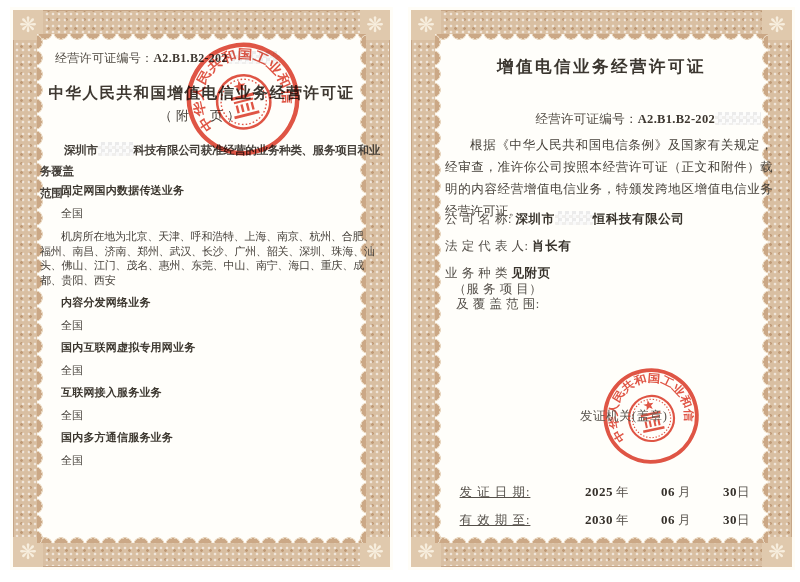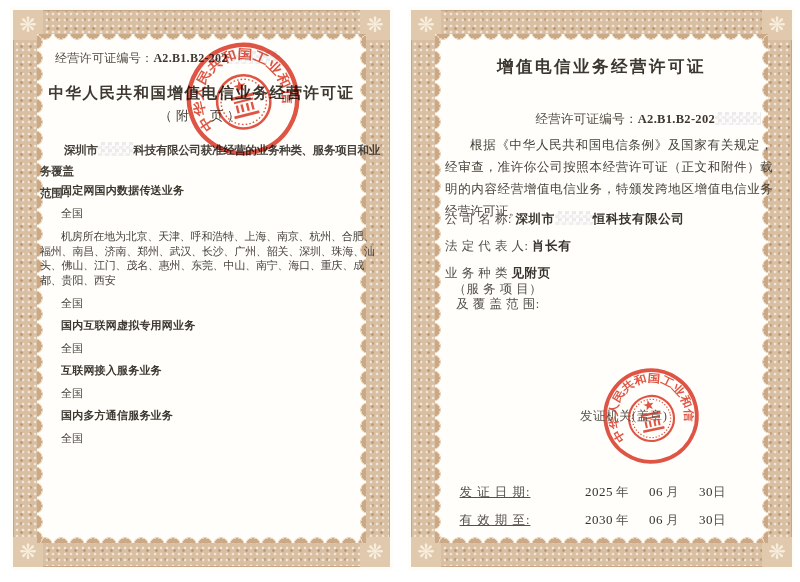--- a/index.html
+++ b/index.html
@@ -79,23 +79,23 @@
   .field{position:absolute;left:37px;font-size:12.5px;color:#55504a;letter-spacing:.5px;text-align:center;}
   .field b{font-weight:bold;color:#39342d;letter-spacing:.6px;}
   .f-company{top:204px;}
   .f-legal{top:231px;}
   .f-biz{top:259px;line-height:15.5px;}
   .r-issuer{position:absolute;top:401px;left:172px;font-size:12.5px;color:#5a554e;letter-spacing:.5px;z-index:1;}
   .f-date{font-size:12.5px;color:#55504a;display:flex;align-items:baseline;}
   .f-issue{top:477px;} .f-valid{top:505px;}
   .f-date .lbl{width:100px;letter-spacing:1px;text-decoration:underline;}
   .f-date .vals{margin-left:40px;}
-  .f-date .num{font-weight:normal;color:#36312b;font-size:13px;}
+  .f-date .num{font-weight:bold;color:#36312b;font-size:13px;}
   .f-date .unit{margin-left:3px;}
-  .f-date .g{margin-left:20px;}
+  .f-date .g{margin-left:32px;}
 </style>
 </head>
 <body>
 
 <div class="stage">
 
   <div class="cert cert-left">
     <div class="frame"></div>
     <div class="corner tl">
         <span>❋</span>
@@ -124,20 +124,21 @@
 
     <div class="l-services">
       <div class="svc">
         <div class="nm">固定网国内数据传送业务</div>
         <div class="sp">全国</div>
       </div>
       <div class="svc">
         <div class="sp par">机房所在地为北京、天津、呼和浩特、上海、南京、杭州、合肥、福州、南昌、济南、郑州、武汉、长沙、广州、韶关、深圳、珠海、汕头、佛山、江门、茂名、惠州、东莞、中山、南宁、海口、重庆、成都、贵阳、西安</div>
       </div>
       <div class="svc">
+        <div class="nm">内容分发网络业务</div>
         <div class="sp">全国</div>
       </div>
       <div class="svc">
         <div class="nm">国内互联网虚拟专用网业务</div>
         <div class="sp">全国</div>
       </div>
       <div class="svc">
         <div class="nm">互联网接入服务业务</div>
         <div class="sp">全国</div>
       </div>

